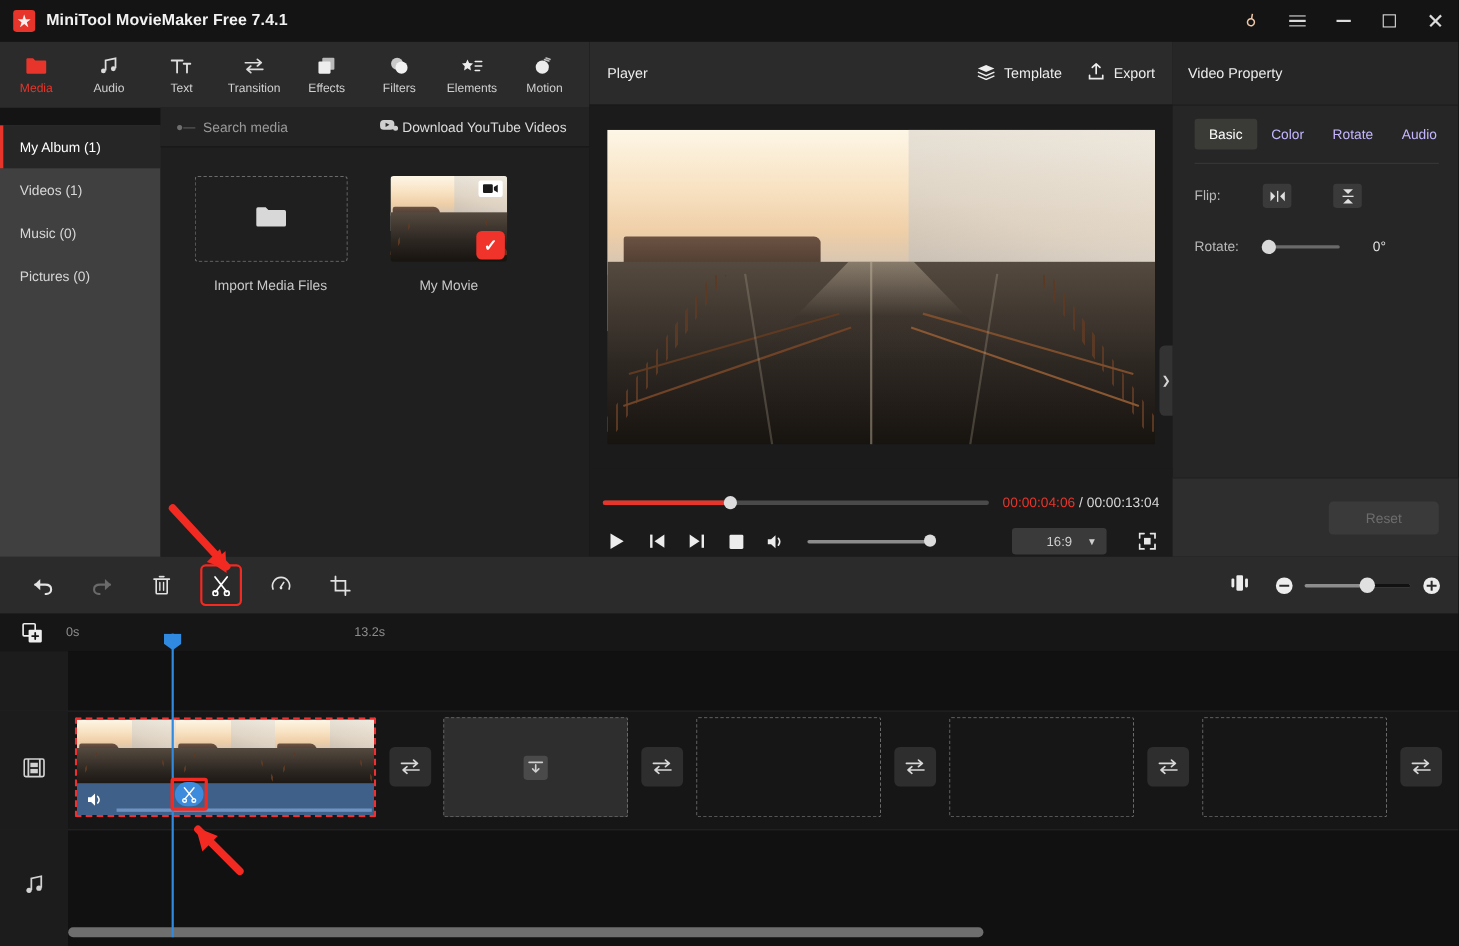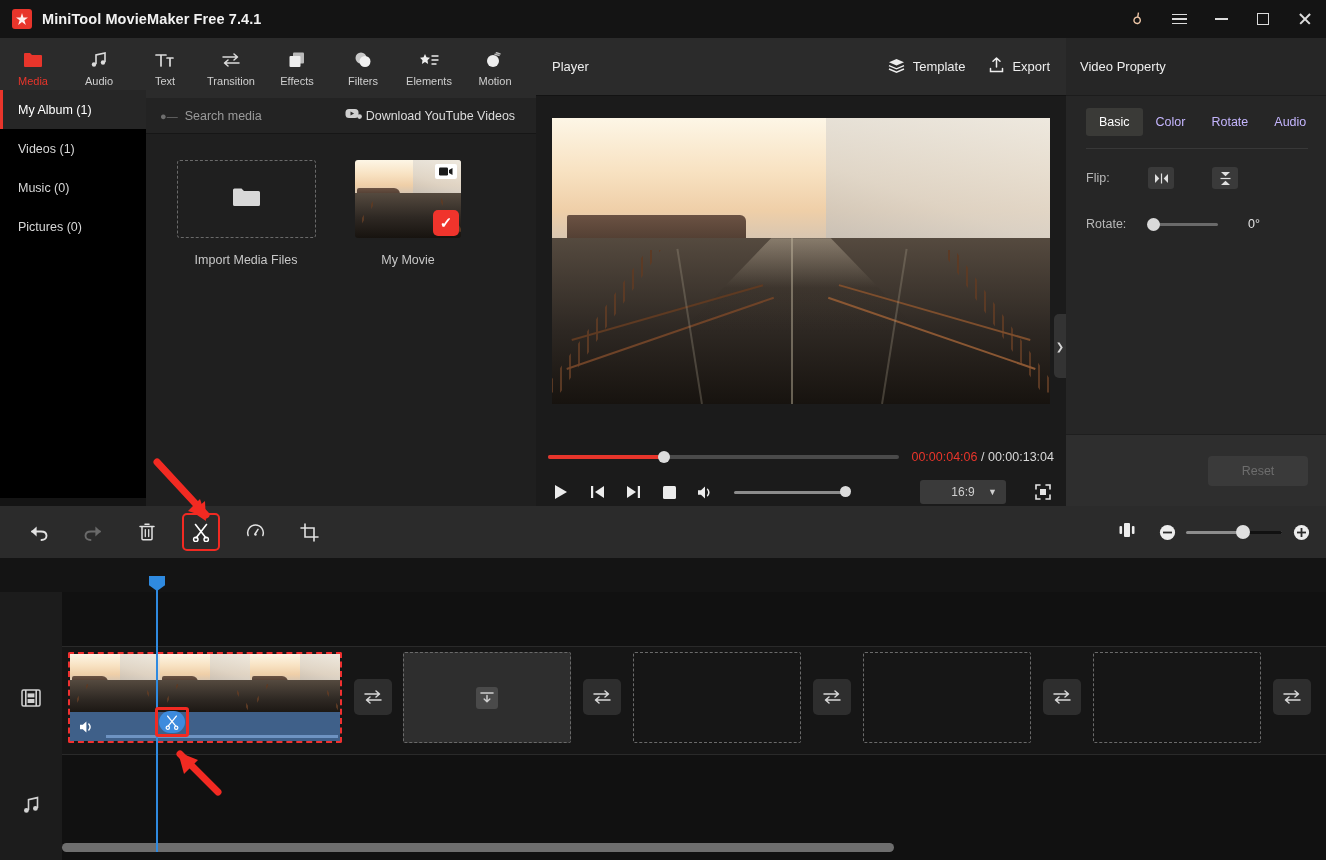--- a/index.html
+++ b/index.html
@@ -53,21 +53,21 @@
     width: 66px; height: 60px; display: flex; flex-direction: column;
     align-items: center; justify-content: center; gap: 5px; color: #cfcfcf; cursor: pointer;
   }
   .tab .t-ico { height: 20px; display: flex; align-items: center; justify-content: center; }
   .tab .t-lbl { font-size: 11px; }
   .tab.active .t-lbl { color: #e8352b; }
   .tab svg { display: block; }
 
   
   .media-left {
-    position: absolute; left: 0; top: 90px; width: 146px; height: 408px; background: #000000;
+    position: absolute; left: 0; top: 114px; width: 146px; height: 408px; background: #404040;
   }
   .ml-item {
     height: 39px; display: flex; align-items: center; padding-left: 18px;
     color: #d7d7d7; font-size: 12.5px; cursor: pointer;
   }
   .ml-item.active { background: #262626; color: #fff; }
   .ml-item.active::before {
     content: ""; position: absolute; left: 0; width: 3px; height: 39px; background: #e8352b;
   }
   .media-main {
@@ -653,20 +653,31 @@
         <svg width="17" height="17" viewBox="0 0 17 17">
             <circle cx="8.5" cy="8.5" r="7.6" fill="#ededed"></circle>
             <rect x="4" y="7.6" width="9" height="1.8" fill="#2b2b2b"></rect>
             <rect x="7.6" y="4" width="1.8" height="9" fill="#2b2b2b"></rect>
           </svg>
       </span>
     </div>
   </div>
 
   <div class="timeline">
+    <div class="ruler">
+      <span class="add-media-ico">
+        <svg width="20" height="19" viewBox="0 0 20 19">
+            <rect x="1" y="1" width="11" height="11" rx="1" stroke="#ededed" stroke-width="1.5" fill="none"></rect>
+            <rect x="6" y="6.5" width="12" height="11.5" rx="1" fill="#ededed"></rect>
+            <path d="M12 9.4v5.6M9.2 12.2h5.6" stroke="#161616" stroke-width="1.6" stroke-linecap="round"></path>
+          </svg>
+      </span>
+      <span class="tick t0">0s</span>
+      <span class="tick t1">13.2s</span>
+    </div>
 
     <div class="tracks">
       <div class="tl-left-col"></div>
       <div class="track-area" style="top:0;height:54px"></div>
       <div class="row-div" style="top:54px"></div>
       <div class="track-head" style="top:54px;height:108px">
         <span>
           <svg width="20" height="20" viewBox="0 0 20 20">
               <rect x="1" y="2" width="18" height="16" rx="1.5" stroke="#d2d2d2" stroke-width="1.5" fill="none"></rect>
               <rect x="4" y="2" width="1.6" height="16" fill="#d2d2d2"></rect>

